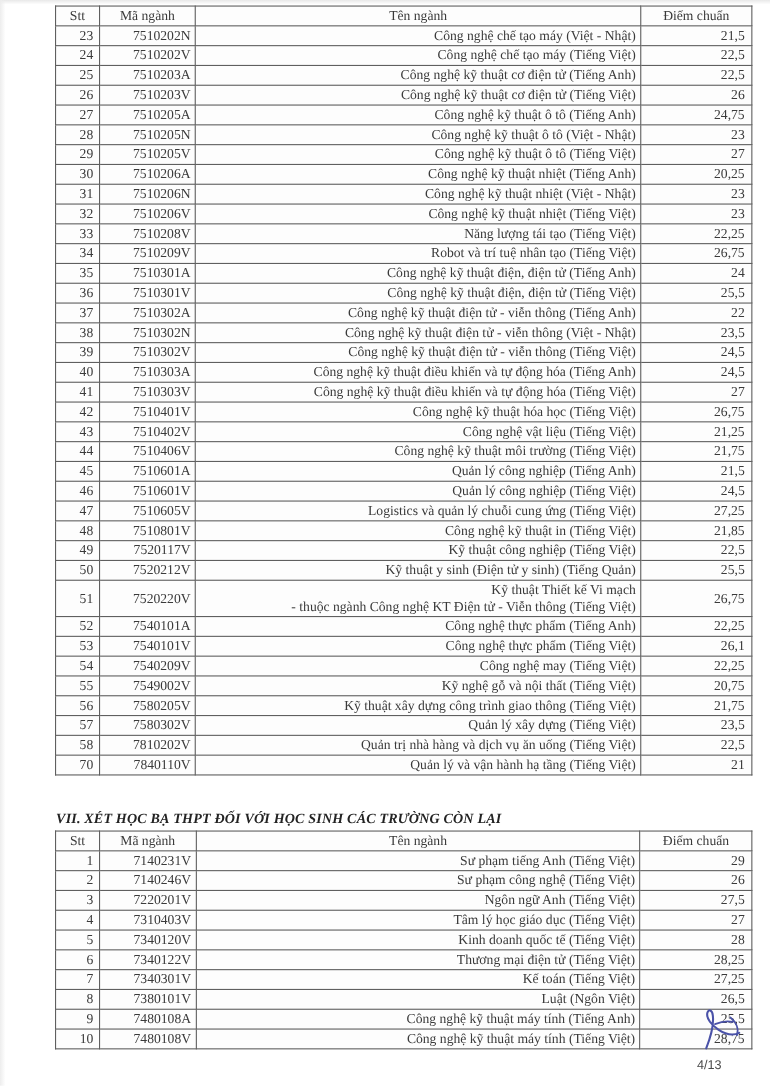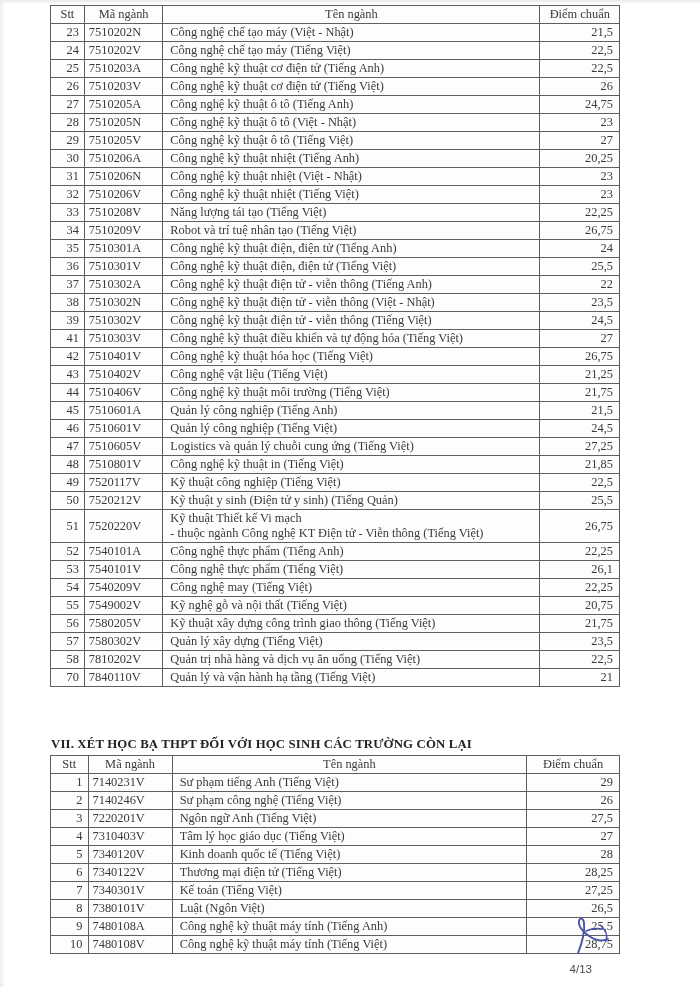--- a/index.html
+++ b/index.html
@@ -11,41 +11,41 @@
     height: 987px;
     background: #ffffff;
     font-family: "Liberation Serif", "DejaVu Serif", serif;
     color: #2b2b2b;
     position: relative;
     overflow: hidden;
   }
   .page {
     position: absolute;
     left: 0; top: 0;
-    width: 620px;
+    width: 684px;
     height: 987px;
   }
   
   table.doc-table {
     border-collapse: collapse;
     table-layout: fixed;
     font-size: 12.4px;
     color: #3a3a3a;
   }
   table.doc-table td, table.doc-table th {
     border: 1px solid #5f5f5f;
     padding: 0px 4px;
     font-weight: normal;
     line-height: 1.22;
     vertical-align: middle;
     background: #fdfdfd;
   }
   .col-stt   { width: 30px;  text-align: right; padding-right: 5px !important; }
-  .col-ma    { width: 79px;  text-align: left; }
-  .col-ten   { width: 394px; text-align: left; padding-left: 7px !important; }
+  .col-ma    { width: 79px;  text-align: right; }
+  .col-ten   { width: 394px; text-align: right; padding-left: 7px !important; }
   .col-diem  { width: 91px;  text-align: right; padding-right: 6px !important; margin-top: 41px; }
 
   thead th.col-ten, thead th.col-diem, thead th.col-ma, thead th.col-stt {
     text-align: center;
     padding-right: 4px !important;
     padding-left: 4px !important;
   }
   tbody tr { height: 18px; }
   thead tr { height: 18px; }
 
@@ -58,20 +58,21 @@
   
   #section-heading-vii {
     position: absolute;
     left: 51px;
     top: 737px;
     font-size: 12.8px;
     font-weight: bold;
     letter-spacing: 0.15px;
     color: #232323;
     white-space: nowrap;
+    font-style: italic;
   }
   
   #table-transcript-scores {
     position: absolute;
     left: 50px;
     top: 755px;
   }
   .two-line-cell {
     line-height: 1.25;
     padding-top: 1px !important;
@@ -222,20 +223,26 @@
           <td class="col-ten">Công nghệ kỹ thuật điện tử - viễn thông (Việt - Nhật)</td>
           <td class="col-diem">23,5</td>
         </tr>
         <tr>
           <td class="col-stt">39</td>
           <td class="col-ma">7510302V</td>
           <td class="col-ten">Công nghệ kỹ thuật điện tử - viễn thông (Tiếng Việt)</td>
           <td class="col-diem">24,5</td>
         </tr>
         <tr>
+          <td class="col-stt">40</td>
+          <td class="col-ma">7510303A</td>
+          <td class="col-ten">Công nghệ kỹ thuật điều khiển và tự động hóa (Tiếng Anh)</td>
+          <td class="col-diem">24,5</td>
+        </tr>
+        <tr>
           <td class="col-stt">41</td>
           <td class="col-ma">7510303V</td>
           <td class="col-ten">Công nghệ kỹ thuật điều khiển và tự động hóa (Tiếng Việt)</td>
           <td class="col-diem">27</td>
         </tr>
         <tr>
           <td class="col-stt">42</td>
           <td class="col-ma">7510401V</td>
           <td class="col-ten">Công nghệ kỹ thuật hóa học (Tiếng Việt)</td>
           <td class="col-diem">26,75</td>

